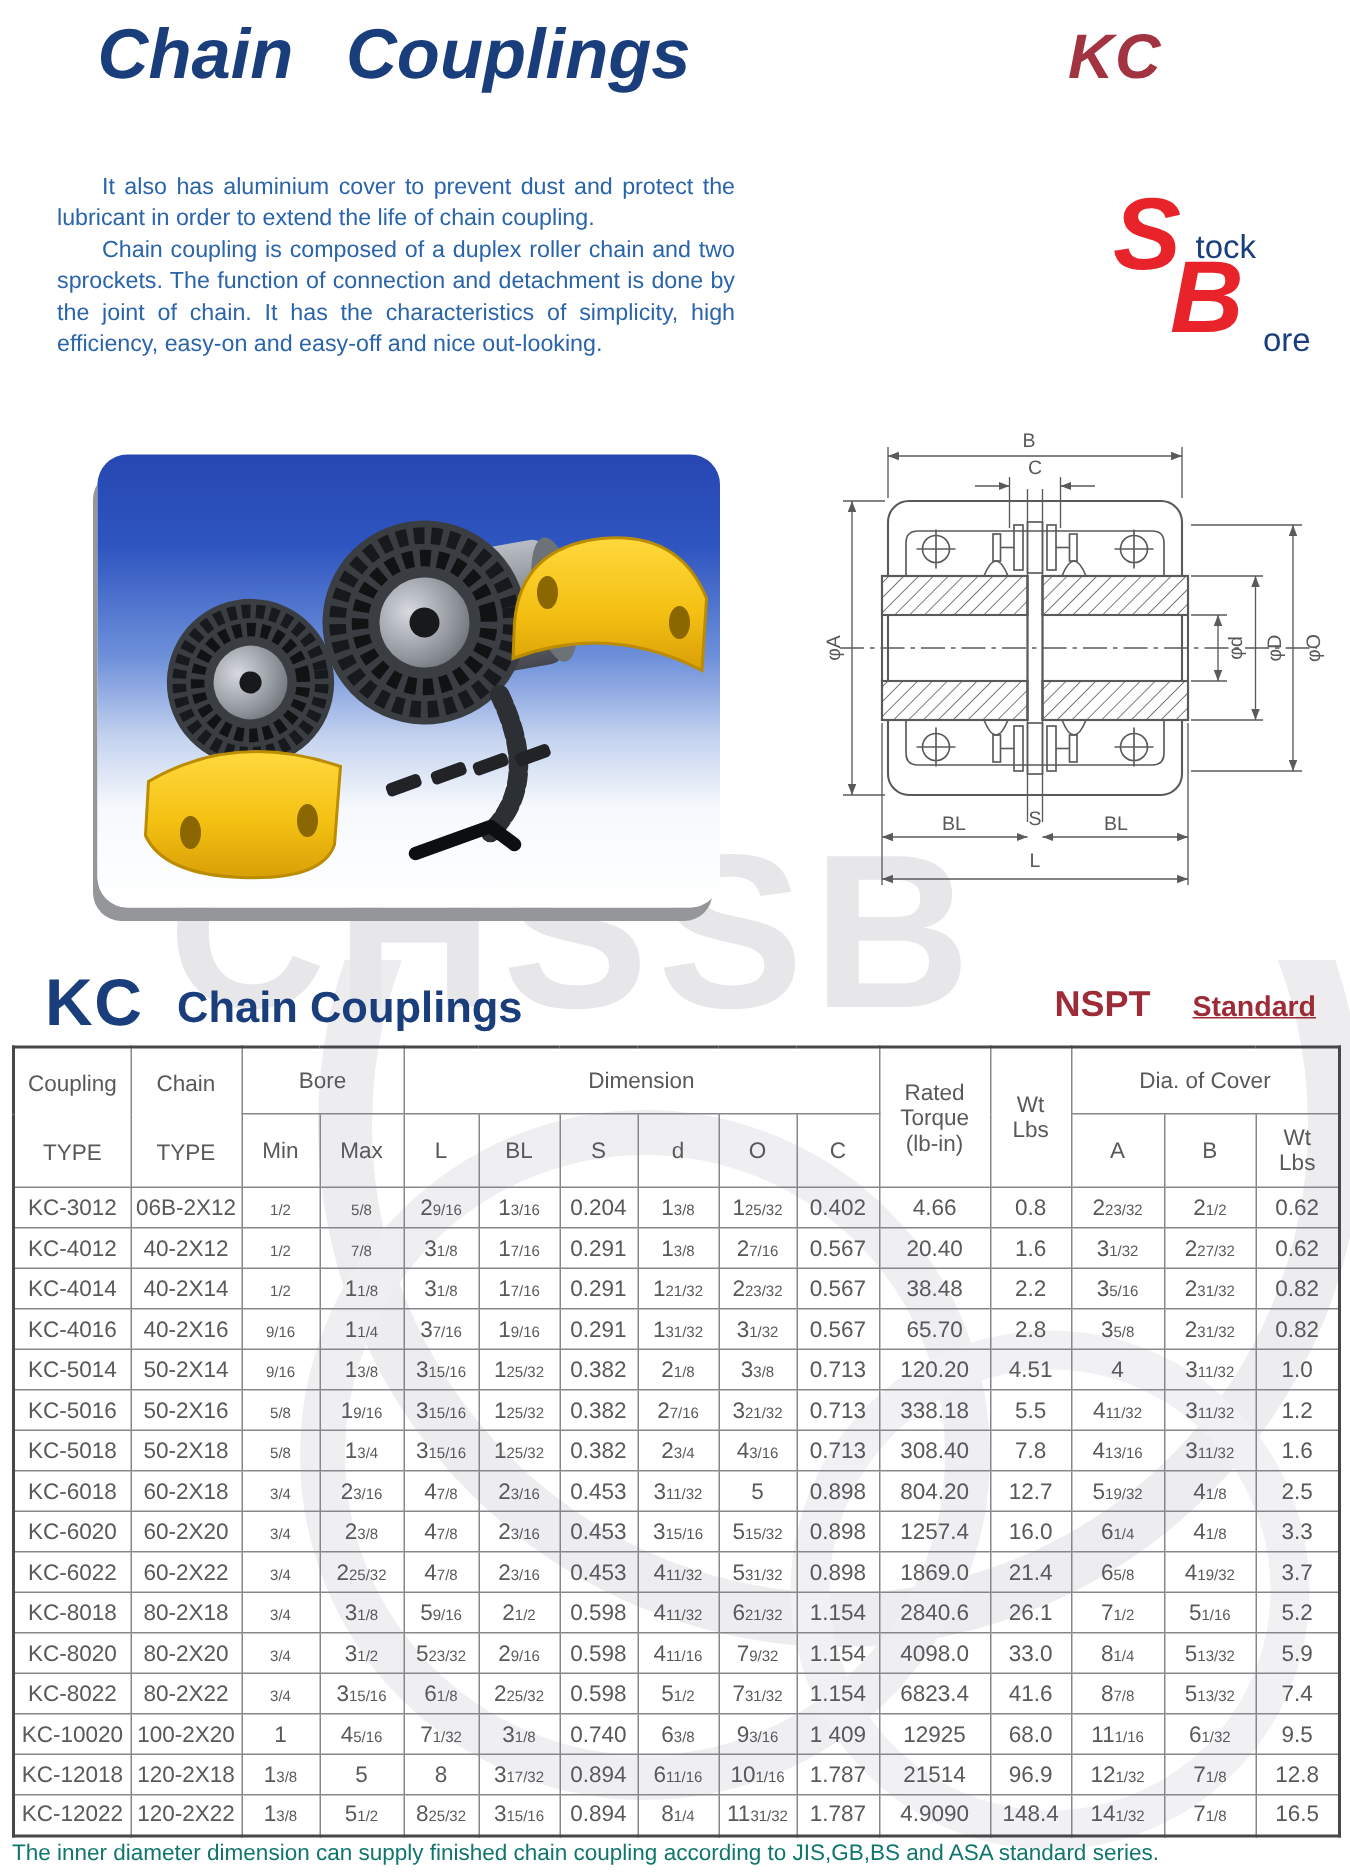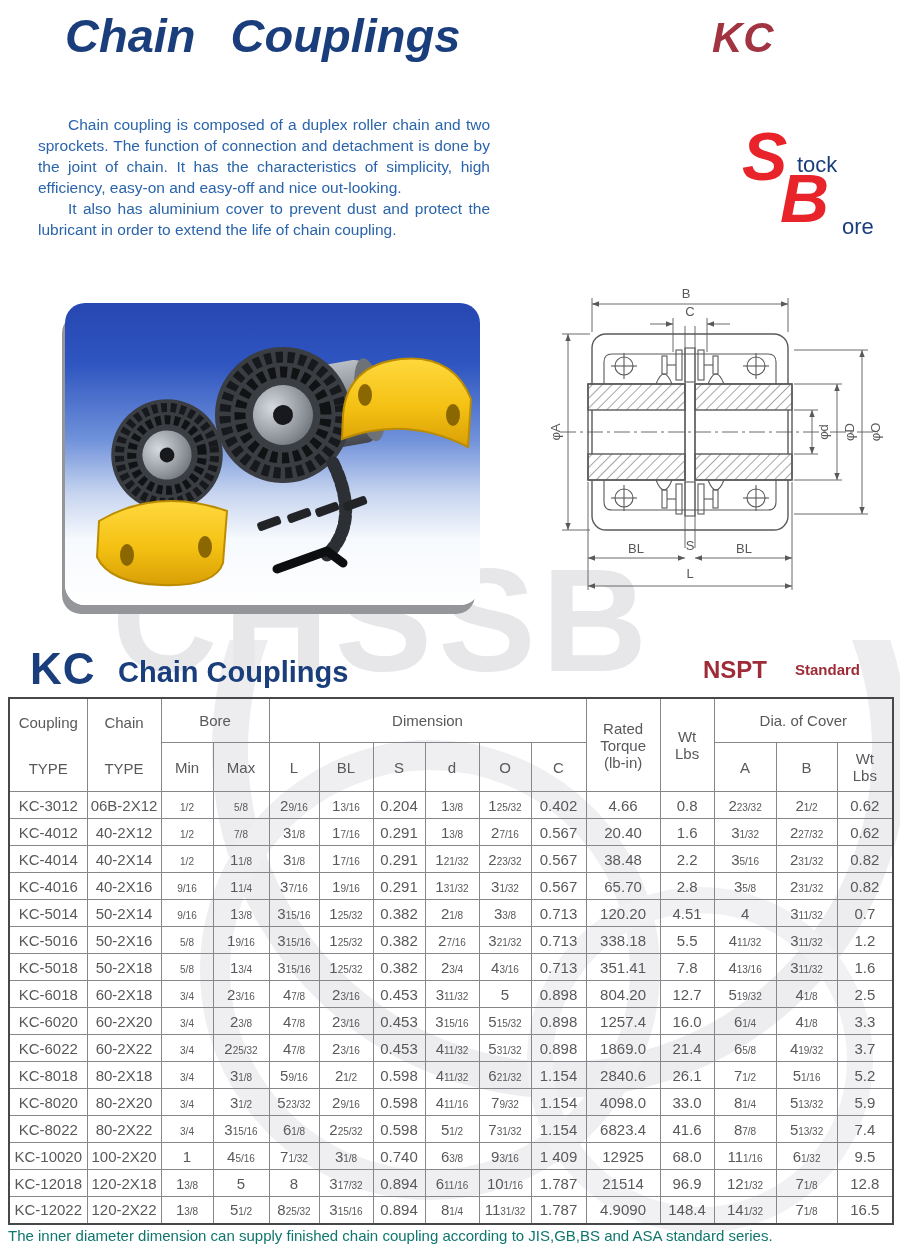--- a/index.html
+++ b/index.html
@@ -57,21 +57,21 @@
 
   
   .drawing { position:absolute; left:542px; top:266px; width:355px; height:340px; z-index:2; }
   .drawing text { font-family:"Liberation Sans", sans-serif; font-size:13px; fill:#58595b; }
 
   
   .section-head { position:absolute; left:0; top:644px; width:900px; height:52px; z-index:2; }
   .sec-kc { position:absolute; left:30px; top:0; font-size:44px; font-weight:bold; color:#1a3e7c; letter-spacing:1px; }
   .sec-title { position:absolute; left:118px; top:12px; font-size:29px; font-weight:bold; color:#1a3e7c; }
   .sec-nspt { position:absolute; left:703px; top:12px; font-size:24px; font-weight:bold; color:#9e2b38; }
-  .sec-standard { position:absolute; left:795px; top:17px; font-size:15px; font-weight:bold; color:#9e2b38; }
+  .sec-standard { position:absolute; left:795px; top:17px; font-size:19px; font-weight:bold; color:#9e2b38;text-decoration:underline; }
 
   
   .table-wrap { position:absolute; left:8px; top:697px; z-index:2; }
   table.spec {
     border-collapse:collapse; table-layout:fixed; width:884px;
     color:#58595b; background:transparent;
   }
   table.spec th, table.spec td {
     border:1px solid #85878a; text-align:center; vertical-align:middle;
     font-weight:normal; font-size:15px; padding:0; background:transparent;
@@ -99,22 +99,22 @@
   <svg class="wm-rings" width="900" height="600" viewBox="0 0 900 600">
     <circle cx="560" cy="110" r="330" fill="none" stroke="#ededef" stroke-width="36"></circle>
     <circle cx="430" cy="330" r="215" fill="none" stroke="#efeff1" stroke-width="30"></circle>
     <circle cx="700" cy="420" r="160" fill="none" stroke="#f1f1f3" stroke-width="26"></circle>
   </svg>
 
   <div class="main-title">Chain  Couplings</div>
   <div class="kc-logo">KC</div>
 
   <div class="intro">
+    <p>It also has aluminium cover to prevent dust and protect the lubricant in order to extend the life of chain coupling.</p>
     <p>Chain coupling is composed of a duplex roller chain and two sprockets. The function of connection and detachment is done by the joint of chain. It has the characteristics of simplicity, high efficiency, easy-on and easy-off and nice out-looking.</p>
-    <p>It also has aluminium cover to prevent dust and protect the lubricant in order to extend the life of chain coupling.</p>
   </div>
 
   <div class="sb-logo">
     <span class="big sb-s">S</span>
     <span class="sm sb-tock">tock</span>
     <span class="big sb-b">B</span>
     <span class="sm sb-ore">ore</span>
   </div>
 
   <div class="photo">
@@ -455,21 +455,21 @@
             <td>3<span class="fr">15/16</span></td>
             <td>1<span class="fr">25/32</span></td>
             <td>0.382</td>
             <td>2<span class="fr">1/8</span></td>
             <td>3<span class="fr">3/8</span></td>
             <td>0.713</td>
             <td>120.20</td>
             <td>4.51</td>
             <td>4</td>
             <td>3<span class="fr">11/32</span></td>
-            <td>0.7</td>
+            <td>1.0</td>
           </tr>
           <tr>
             <td>KC-5016</td>
             <td>50-2X16</td>
             <td><span class="fr">5/8</span></td>
             <td>1<span class="fr">9/16</span></td>
             <td>3<span class="fr">15/16</span></td>
             <td>1<span class="fr">25/32</span></td>
             <td>0.382</td>
             <td>2<span class="fr">7/16</span></td>
@@ -485,21 +485,21 @@
             <td>KC-5018</td>
             <td>50-2X18</td>
             <td><span class="fr">5/8</span></td>
             <td>1<span class="fr">3/4</span></td>
             <td>3<span class="fr">15/16</span></td>
             <td>1<span class="fr">25/32</span></td>
             <td>0.382</td>
             <td>2<span class="fr">3/4</span></td>
             <td>4<span class="fr">3/16</span></td>
             <td>0.713</td>
-            <td>351.41</td>
+            <td>308.40</td>
             <td>7.8</td>
             <td>4<span class="fr">13/16</span></td>
             <td>3<span class="fr">11/32</span></td>
             <td>1.6</td>
           </tr>
           <tr>
             <td>KC-6018</td>
             <td>60-2X18</td>
             <td><span class="fr">3/4</span></td>
             <td>2<span class="fr">3/16</span></td>

